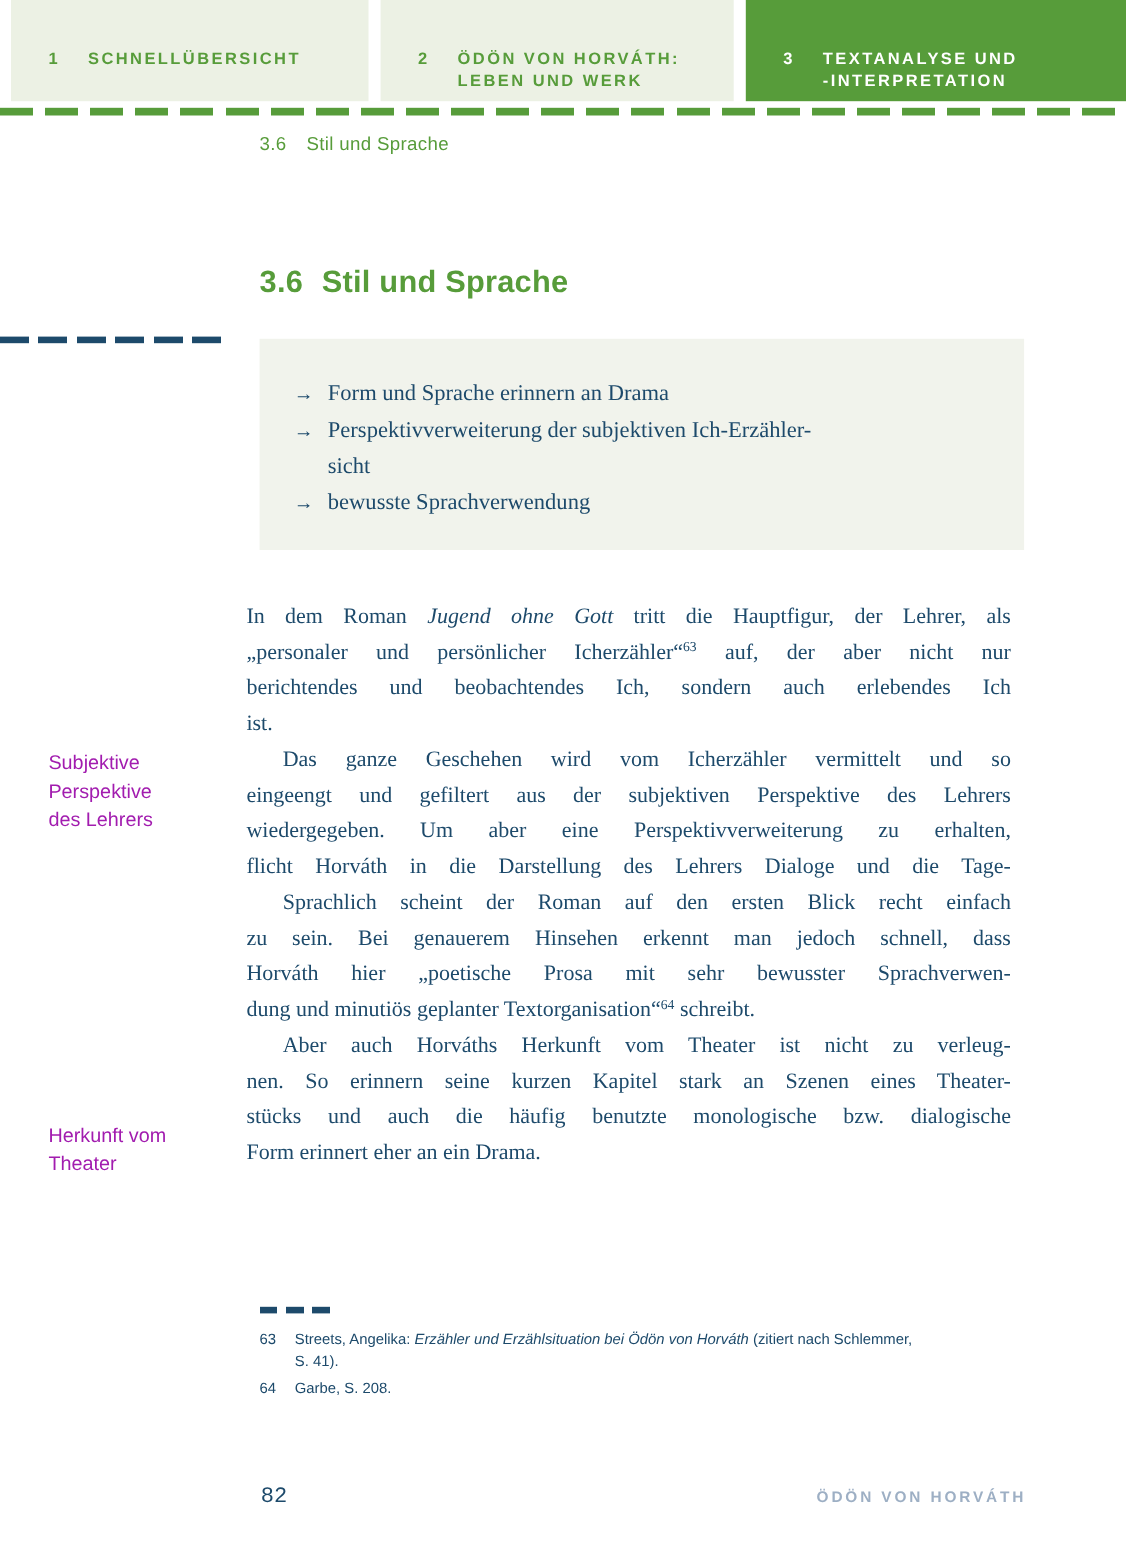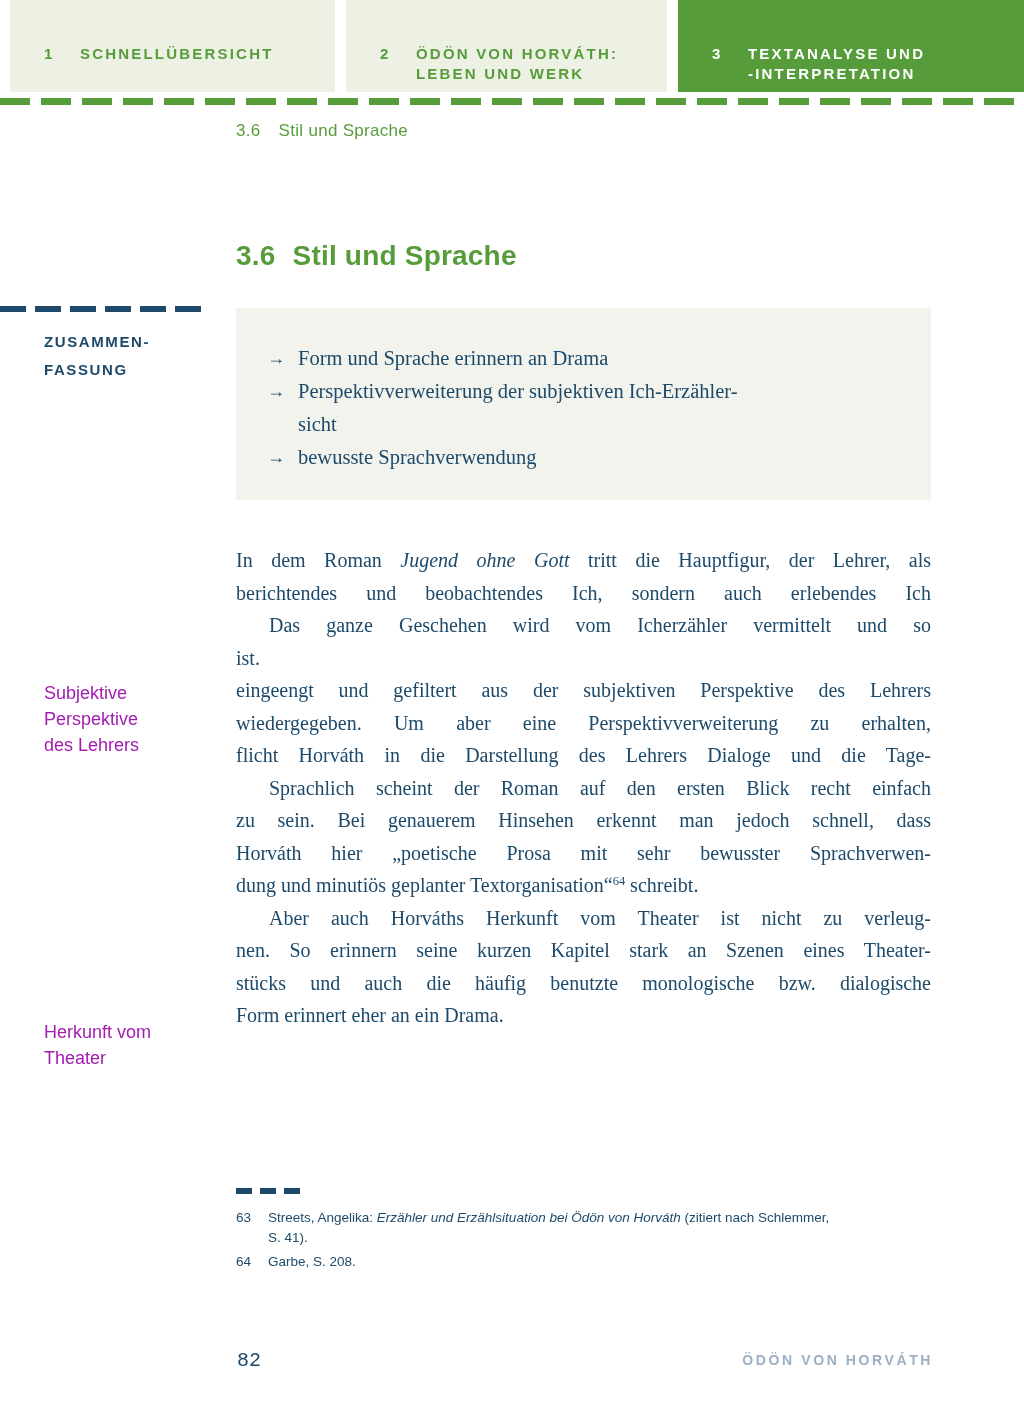--- a/index.html
+++ b/index.html
@@ -64,21 +64,21 @@
     box-sizing:border-box;background:#f1f3ec;padding:34px 20px 0 31px;
     font-family:"Liberation Serif",serif;font-size:20.5px;line-height:33px;color:#1d4a6b;
   }
   .sum-item{display:flex;}
   .sum-arrow{flex:none;width:31px;font-family:"Liberation Sans",sans-serif;
     font-weight:bold;font-size:18px;}
   .sum-text{white-space:pre-line;}
 
   
   .body-text{
-    position:absolute;left:236px;top:544px;width:695px;
+    position:absolute;left:224px;top:544px;width:695px;
     font-family:"Liberation Serif",serif;font-size:20px;color:#1d4a6b;
   }
   .line{line-height:32.5px;height:32.5px;text-align:justify;text-align-last:justify;}
   .line.last{text-align-last:left;}
   .line.indent{text-indent:33px;}
   .body-text em{font-style:italic;}
   .sup{font-size:0.62em;position:relative;top:-0.55em;}
 
   
   .footnote-divider{
@@ -130,22 +130,20 @@
 
   <div class="running-header">
     <span class="rh-num">3.6</span><span>Stil und Sprache</span>
   </div>
 
   <h1 class="section-heading" style="margin:0;">
     <span class="sh-num">3.6</span><span>Stil und Sprache</span>
   </h1>
 
   <div class="margin-rule"></div>
-  <div class="summary-label">ZUSAMMEN-
-FASSUNG</div>
   <div class="margin-note note-1">Subjektive
 Perspektive
 des Lehrers</div>
   <div class="margin-note note-2">Herkunft vom
 Theater</div>
 
   <div class="summary-box">
     <div class="sum-item">
       <span class="sum-arrow">→</span>
       <span class="sum-text">Form und Sprache erinnern an Drama</span>
@@ -156,23 +154,24 @@
 sicht</span>
     </div>
     <div class="sum-item">
       <span class="sum-arrow">→</span>
       <span class="sum-text">bewusste Sprachverwendung</span>
     </div>
   </div>
 
   <div class="body-text" id="body-text">
       <div class="line"><span>In dem Roman </span><em>Jugend ohne Gott</em><span> tritt die Hauptfigur, der Lehrer, als</span></div>
+      <div class="line"><span>„personaler und persönlicher Icherzähler“</span><span class="sup">63</span><span> auf, der aber nicht nur</span></div>
       <div class="line"><span>berichtendes und beobachtendes Ich, sondern auch erlebendes Ich</span></div>
+      <div class="line last"><span>ist.</span></div>
       <div class="line indent"><span>Das ganze Geschehen wird vom Icherzähler vermittelt und so</span></div>
-      <div class="line last"><span>ist.</span></div>
       <div class="line"><span>eingeengt und gefiltert aus der subjektiven Perspektive des Lehrers</span></div>
       <div class="line"><span>wiedergegeben. Um aber eine Perspektivverweiterung zu erhalten,</span></div>
       <div class="line"><span>flicht Horváth in die Darstellung des Lehrers Dialoge und die Tage-</span></div>
       <div class="line indent"><span>Sprachlich scheint der Roman auf den ersten Blick recht einfach</span></div>
       <div class="line"><span>zu sein. Bei genauerem Hinsehen erkennt man jedoch schnell, dass</span></div>
       <div class="line"><span>Horváth hier „poetische Prosa mit sehr bewusster Sprachverwen-</span></div>
       <div class="line last"><span>dung und minutiös geplanter Textorganisation“</span><span class="sup">64</span><span> schreibt.</span></div>
       <div class="line indent"><span>Aber auch Horváths Herkunft vom Theater ist nicht zu verleug-</span></div>
       <div class="line"><span>nen. So erinnern seine kurzen Kapitel stark an Szenen eines Theater-</span></div>
       <div class="line"><span>stücks und auch die häufig benutzte monologische bzw. dialogische</span></div>

